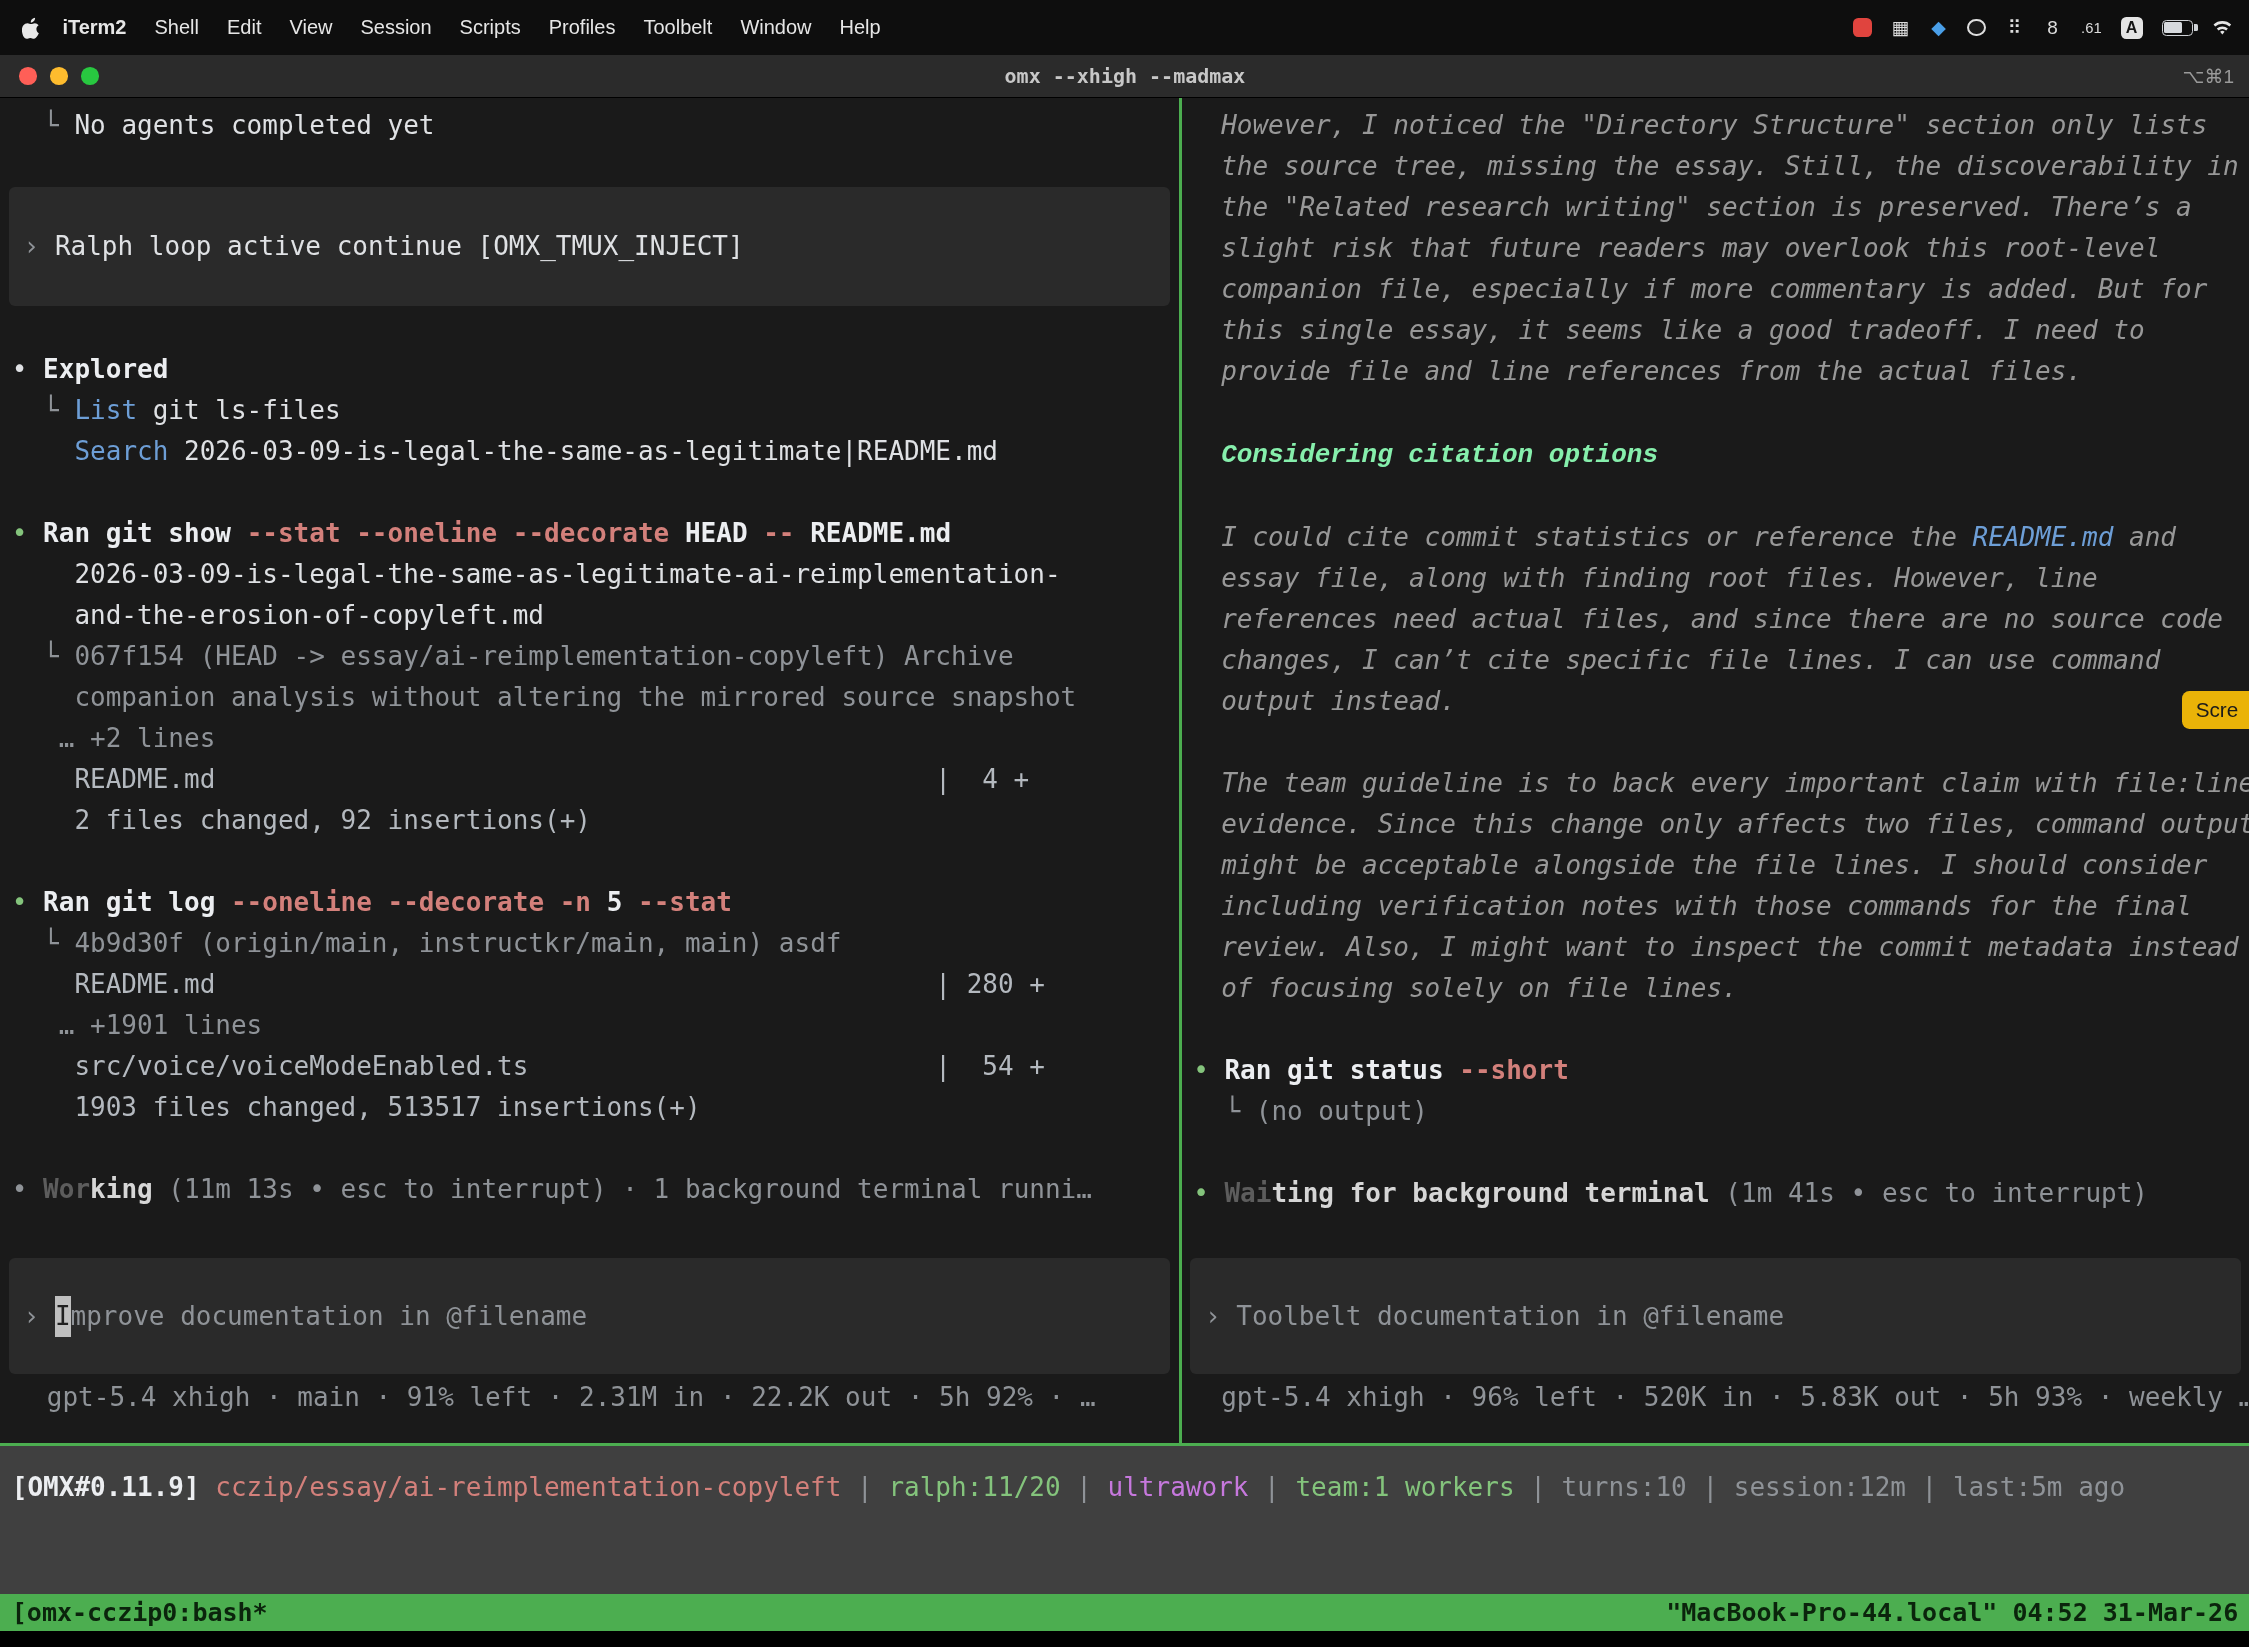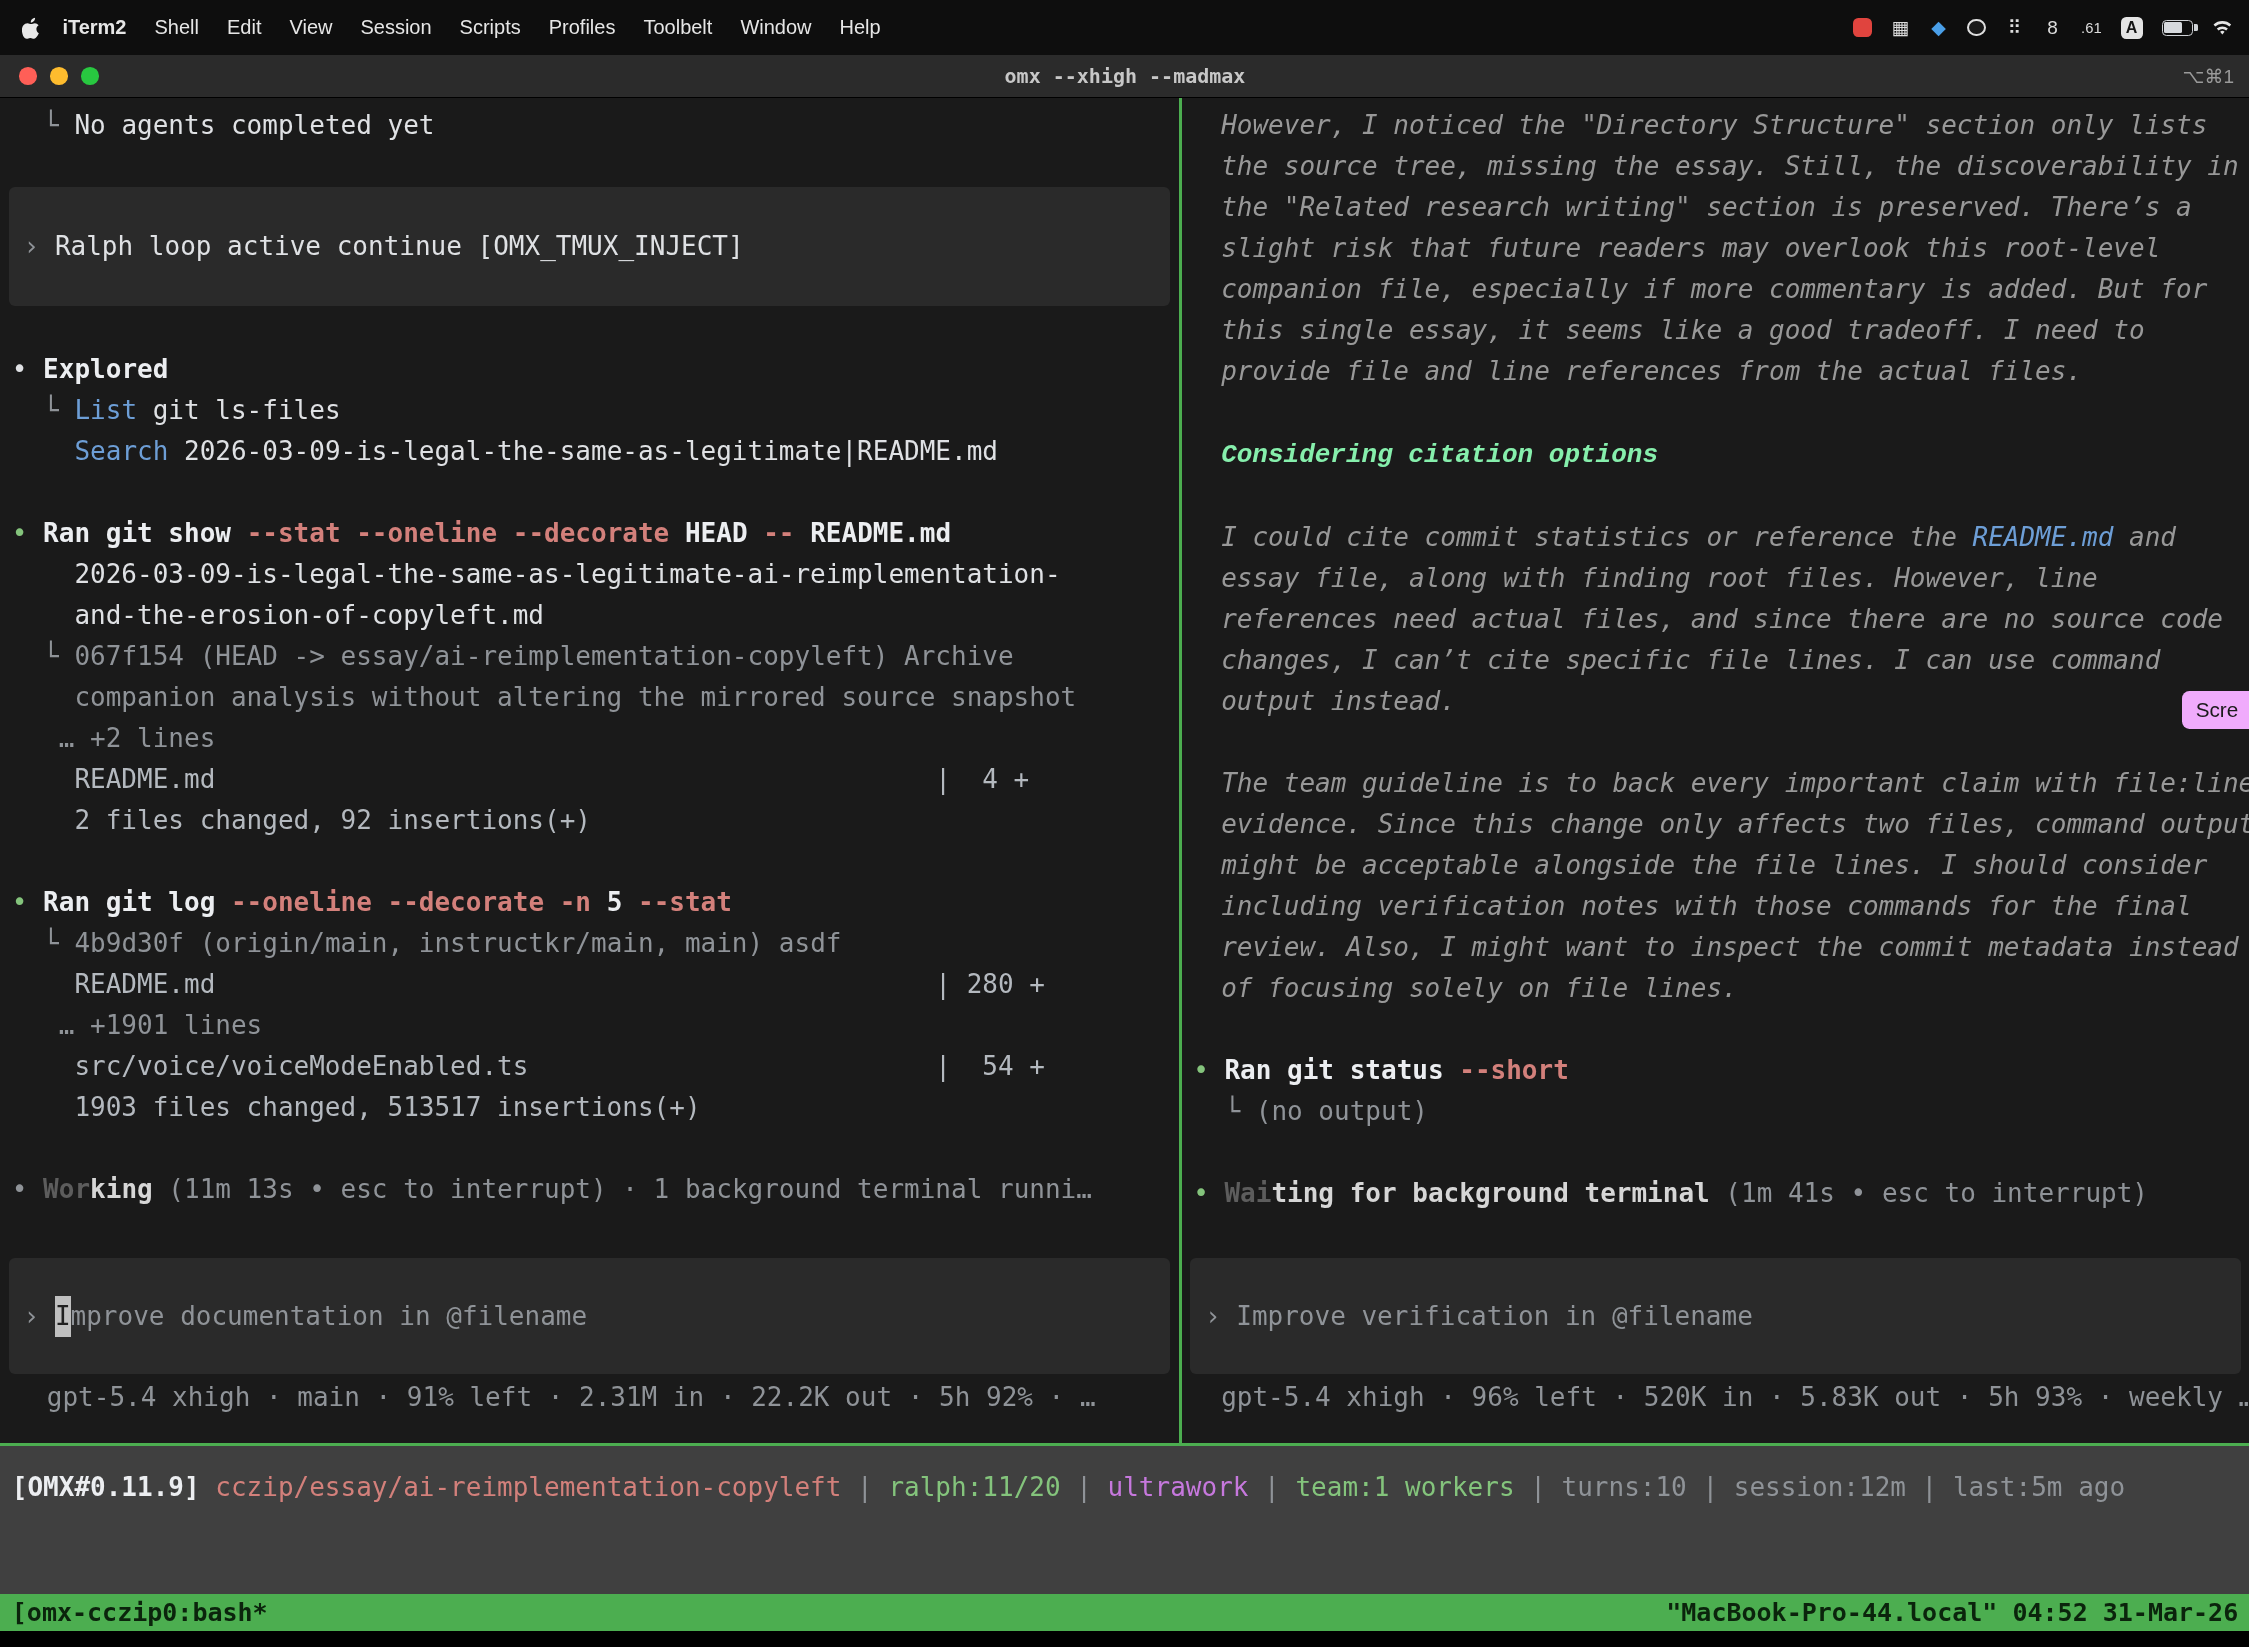--- a/index.html
+++ b/index.html
@@ -72,21 +72,21 @@
   }
   .inputbox{
     background:#2a2a2a; border-radius:5.9px; height:116px; display:flex; align-items:center;
     padding:0 14.8px; margin:48px 8.9px 0 -3px; white-space:pre; line-height:41px;
   }
   .inputbox-r{ margin-top:44px; }
   .statusline{ margin-top:2.2px; padding-left:35px; }
   .statusline-r{ padding-left:28px; }
   .overlay-btn{
     position:absolute; right:0; top:593px; height:38px; padding:0 11.8px 0 13.3px;
-    background:#f0abfc; color:#1b1b1b; border-radius:7.4px 0 0 7.4px;
+    background:#eab308; color:#1b1b1b; border-radius:7.4px 0 0 7.4px;
     display:flex; align-items:center; font-family:"Liberation Sans","DejaVu Sans",sans-serif;
     font-size:20.7px; z-index:2;
   }
   
   .hdiv{ flex:0 0 3px; background:#4cae50; }
   .omx{ flex:0 0 148px; background:#404040; padding:20.7px 0 0 11.8px; white-space:pre; line-height:41px; font-size:26px; }
   .tmux{
     flex:0 0 37px; background:#4cae50; color:#0b240c; display:flex; align-items:center;
     justify-content:space-between; padding:0 11.8px; font-size:25px; font-weight:bold; white-space:pre;
   }
@@ -205,21 +205,21 @@
           <div class="tl tl-ind"><span class="s-it">might be acceptable alongside the file lines. I should consider</span></div>
           <div class="tl tl-ind"><span class="s-it">including verification notes with those commands for the final</span></div>
           <div class="tl tl-ind"><span class="s-it">review. Also, I might want to inspect the commit metadata instead</span></div>
           <div class="tl tl-ind"><span class="s-it">of focusing solely on file lines.</span></div>
           <div class="tl"></div>
           <div class="tl"><span class="s-gr">• </span><span class="s-b">Ran </span><span class="s-b">git status </span><span class="s-rdb">--short</span></div>
           <div class="tl"><span class="s-g">  └ </span><span class="s-g">(no output)</span></div>
           <div class="tl"></div>
           <div class="tl"><span class="s-gr">• </span><span class="s-shd">Wai</span><span class="s-shl">ting for background terminal</span><span class="s-g"> (1m 41s • esc to interrupt)</span></div>
         </div>
-      <div class="inputbox inputbox-r"><span class="s-g">› </span><span class="s-g">Improve verification in @filename</span></div>
+      <div class="inputbox inputbox-r"><span class="s-g">› </span><span class="s-g">Toolbelt documentation in @filename</span></div>
       <div class="tl statusline statusline-r"><span class="s-g">gpt-5.4 xhigh · 96% left · 520K in · 5.83K out · 5h 93% · weekly …</span></div>
     </section>
 
     <div class="overlay-btn">Scre</div>
   </div>
 
   <div class="hdiv"></div>
 
   <div class="omx"><span class="s-b">[OMX#0.11.9]</span><span class="s-g"> </span><span class="s-rd">cczip/essay/ai-reimplementation-copyleft</span><span class="s-g"> | </span><span class="s-gr">ralph:11/20</span><span class="s-g"> | </span><span class="s-mg">ultrawork</span><span class="s-g"> | </span><span class="s-gr">team:1 workers</span><span class="s-g"> | </span><span class="s-g">turns:10</span><span class="s-g"> | </span><span class="s-g">session:12m</span><span class="s-g"> | </span><span class="s-g">last:5m ago</span></div>
 

